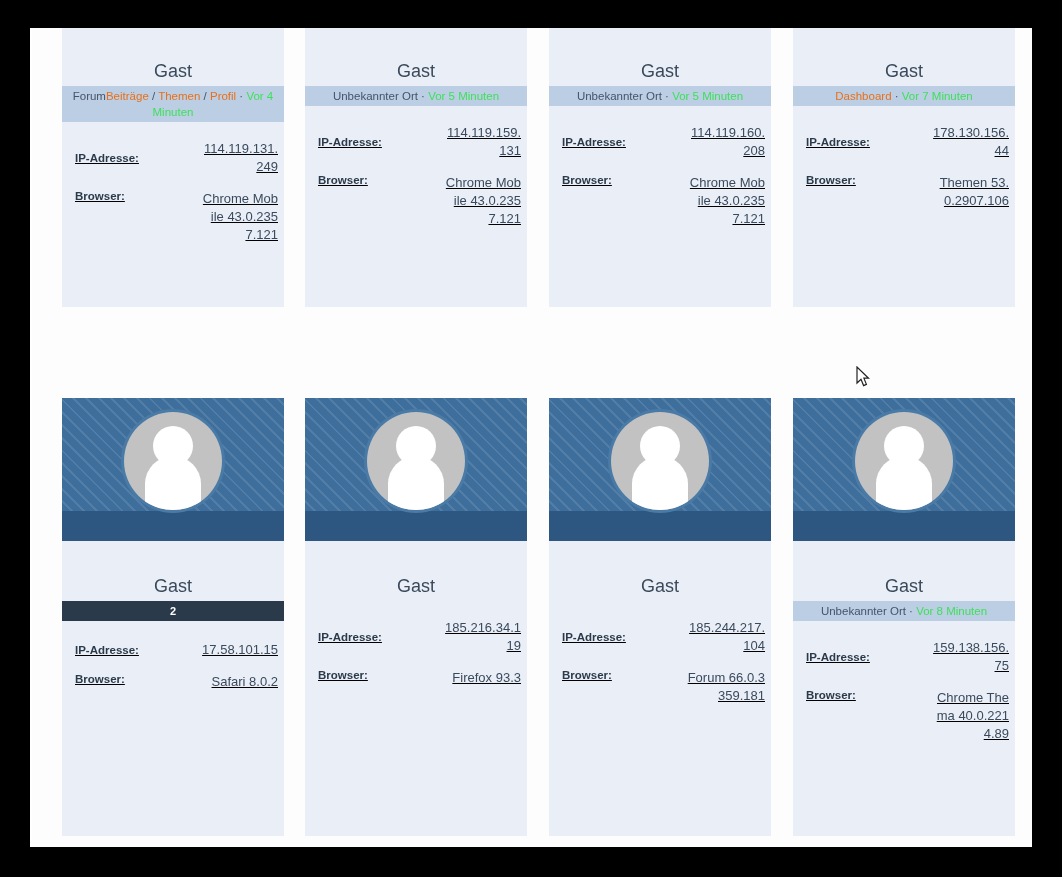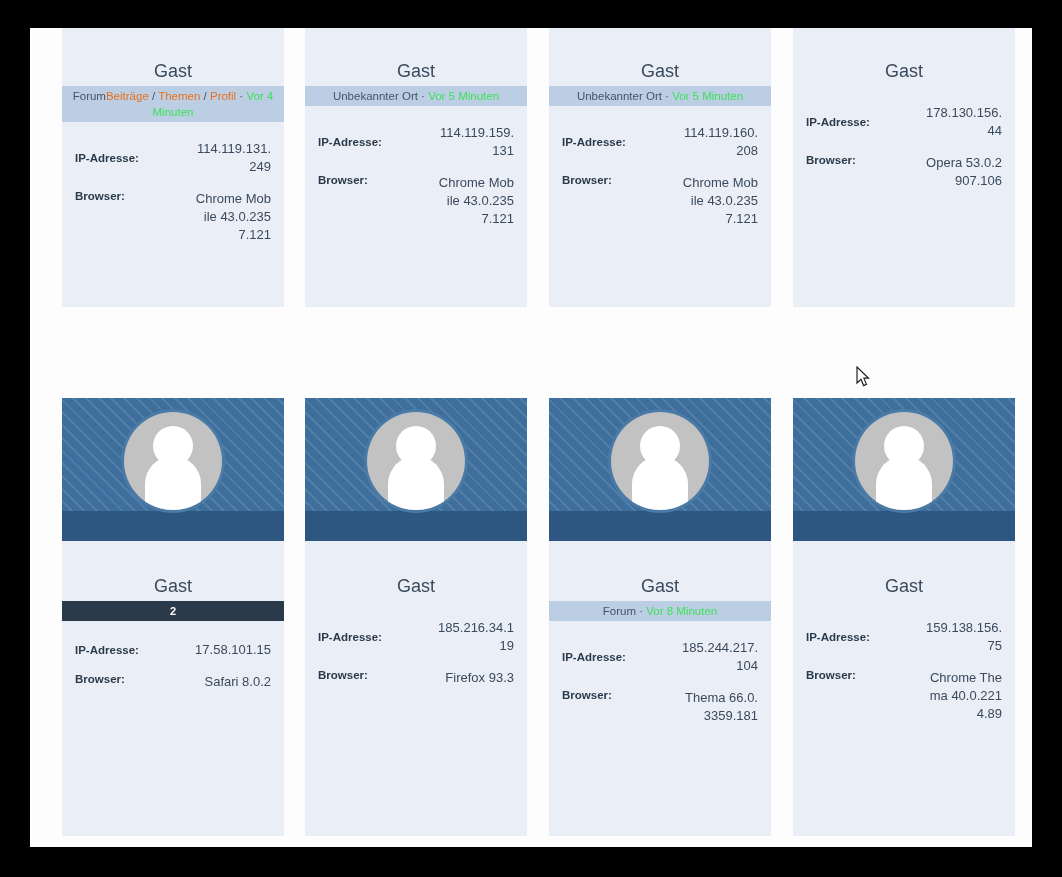--- a/index.html
+++ b/index.html
@@ -126,21 +126,21 @@
     line-height: 16px;
     padding: 2px 4px;
     color: #44546a;
   }
   .meta-bar .lbl { color: #44546a; }
   .meta-bar .lnk { color: #e8701a; }
   .meta-bar .sep { color: #44546a; }
   .meta-bar .time { color: #3ee05a; }
 
   
-  .details { padding: 18px 13px 0 13px; }
+  .details { padding: 18px 6px 0 13px; text-decoration: underline; }
   .drow {
     display: flex;
     align-items: flex-start;
     justify-content: space-between;
     margin-bottom: 14px;
   }
   .dlabel {
     font-size: 11.5px;
     font-weight: bold;
     color: #2b3a4a;
@@ -216,29 +216,30 @@
               </div>
               <div class="drow br">
                 <span class="dlabel" style="padding-top: 0px;">Browser:</span>
                 <span class="dvalue">Chrome Mobile 43.0.2357.121</span>
               </div>
             </div>
           </div>
           <div class="card c3">
             <div class="name-area">
               <div class="username">Gast</div>
+              <div class="meta-bar"><span class="lnk">Dashboard</span><span class="sep"> · </span><span class="time">Vor 7 Minuten</span></div>
             </div>
             <div class="details">
               <div class="drow ip">
                 <span class="dlabel" style="padding-top: 0px;">IP-Adresse:</span>
                 <span class="dvalue">178.130.156.44</span>
               </div>
               <div class="drow br">
                 <span class="dlabel" style="padding-top: 0px;">Browser:</span>
-                <span class="dvalue">Opera 53.0.2907.106</span>
+                <span class="dvalue">Themen 53.0.2907.106</span>
               </div>
             </div>
           </div>
         </div>
         <div class="row row-bottom">
           <div class="card c0">
             <div class="cover">
               <div class="cover-band"></div>
               <div class="avatar-wrap">
                 <div class="avatar-ring"></div>
@@ -294,46 +295,46 @@
               <div class="avatar-wrap">
                 <div class="avatar-ring"></div>
                 <div class="avatar">
                   <div class="av-head"></div>
                   <div class="av-body"></div>
                 </div>
               </div>
             </div>
             <div class="name-area">
               <div class="username">Gast</div>
-              <div class="meta-bar"><span class="lbl">Forum</span><span class="sep"> · </span><span class="time">Vor 8 Minuten</span></div>
             </div>
             <div class="details">
               <div class="drow ip">
                 <span class="dlabel" style="padding-top: 0px;">IP-Adresse:</span>
                 <span class="dvalue">185.244.217.104</span>
               </div>
               <div class="drow br">
                 <span class="dlabel" style="padding-top: 0px;">Browser:</span>
-                <span class="dvalue">Thema 66.0.3359.181</span>
+                <span class="dvalue">Forum 66.0.3359.181</span>
               </div>
             </div>
           </div>
           <div class="card c3">
             <div class="cover">
               <div class="cover-band"></div>
               <div class="avatar-wrap">
                 <div class="avatar-ring"></div>
                 <div class="avatar">
                   <div class="av-head"></div>
                   <div class="av-body"></div>
                 </div>
               </div>
             </div>
             <div class="name-area">
               <div class="username">Gast</div>
+              <div class="meta-bar"><span class="lbl">Unbekannter Ort</span><span class="sep"> · </span><span class="time">Vor 8 Minuten</span></div>
             </div>
             <div class="details">
               <div class="drow ip">
                 <span class="dlabel" style="padding-top: 0px;">IP-Adresse:</span>
                 <span class="dvalue">159.138.156.75</span>
               </div>
               <div class="drow br">
                 <span class="dlabel" style="padding-top: 0px;">Browser:</span>
                 <span class="dvalue">Chrome Thema 40.0.2214.89</span>
               </div>

